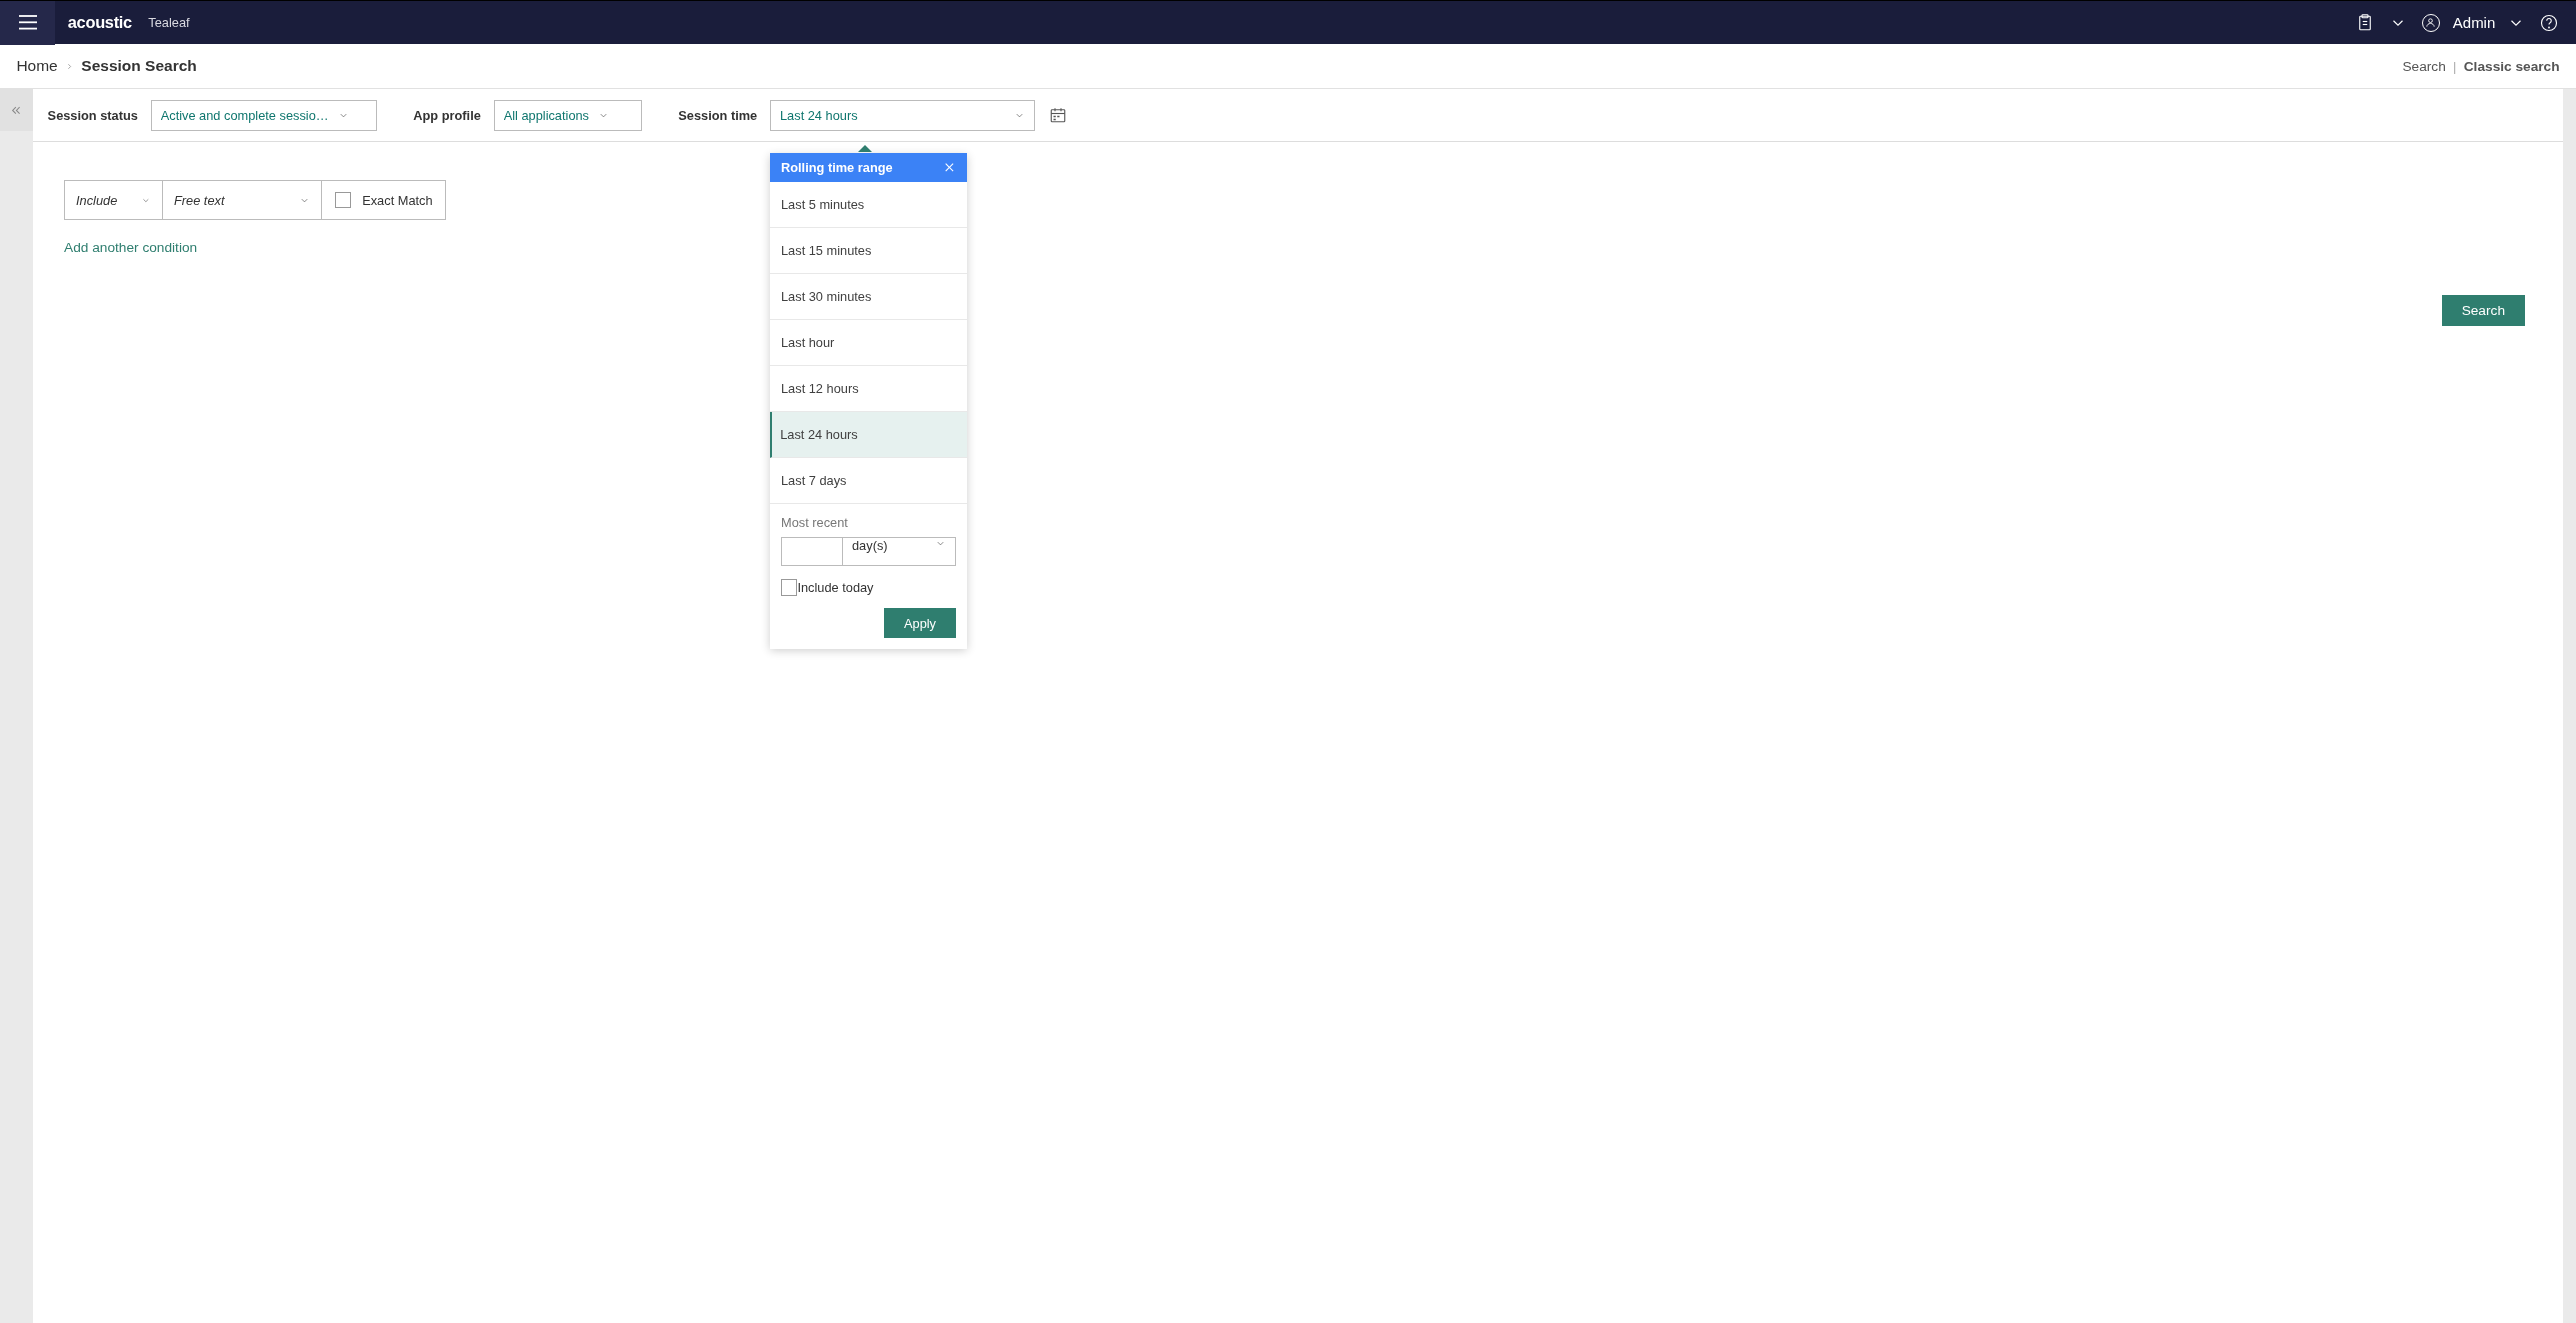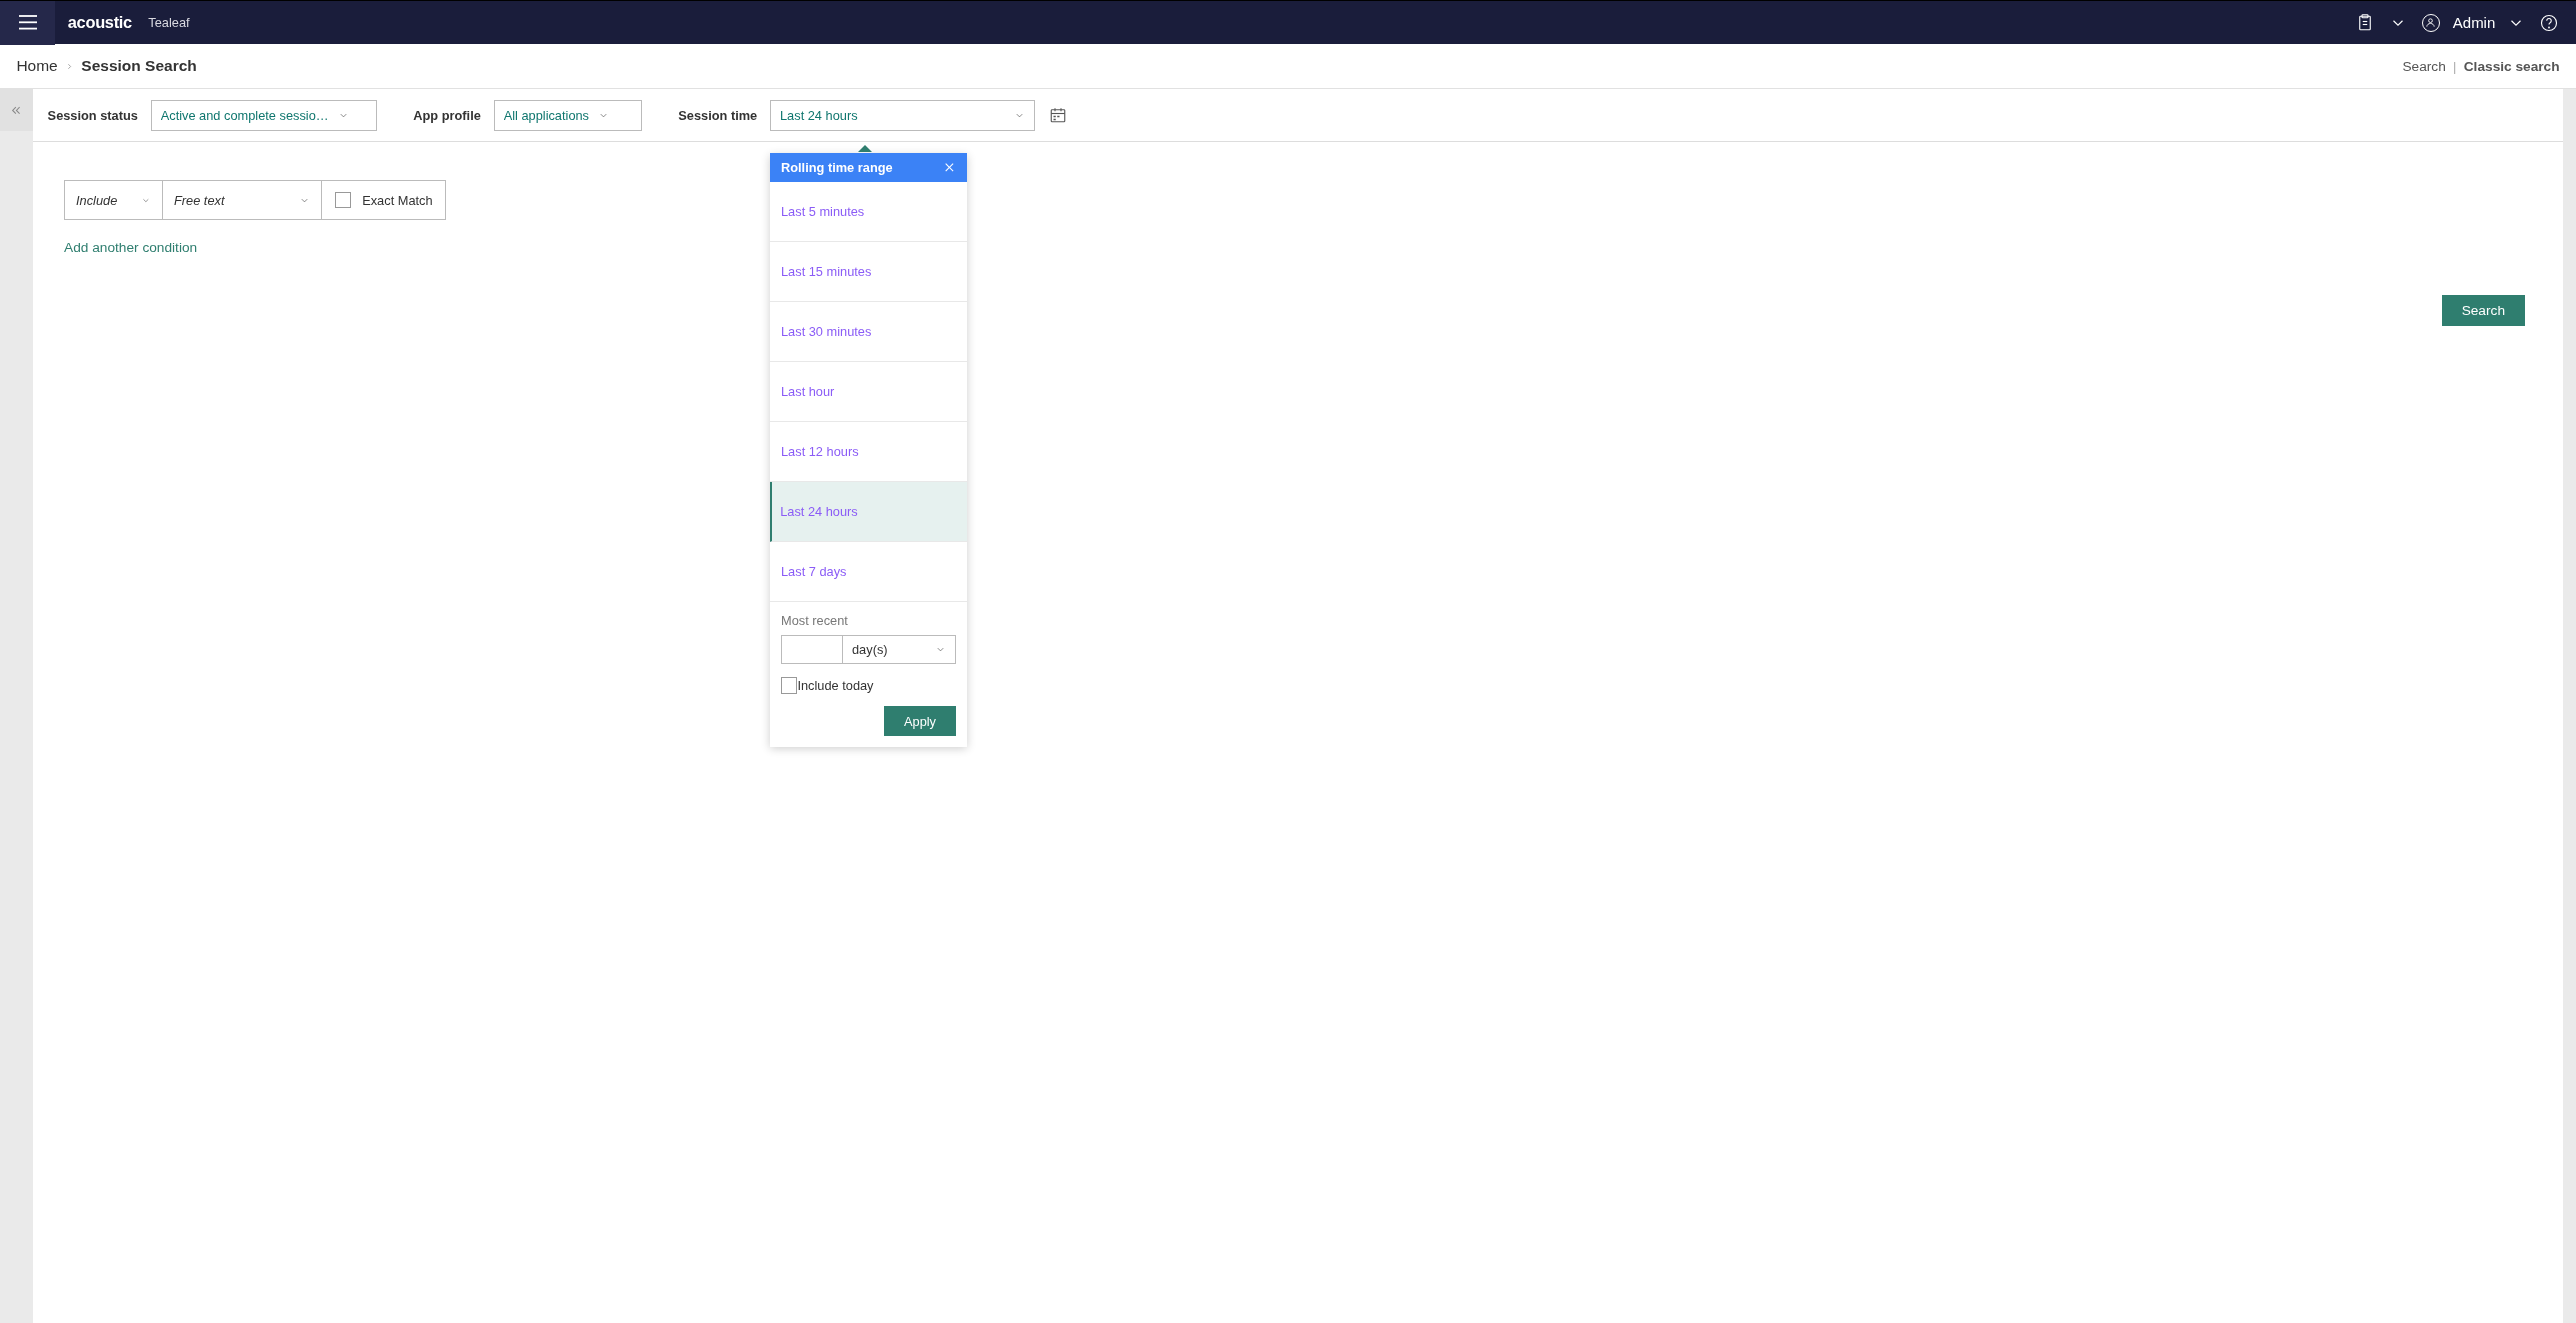--- a/index.html
+++ b/index.html
@@ -76,27 +76,27 @@
   .exact-wrap { border:0.9px solid #bbb; border-left:none; height:40px; display:flex; align-items:center; padding:0 12.8px; gap:11px; }
   .checkbox { width:16.4px; height:16.4px; border:0.9px solid #999; cursor:pointer; }
   .add-cond { color:#2f7e6f; font-size:13.7px; margin-top:20px; cursor:pointer; display:inline-block;text-align:right; }
   .search-btn { background:#2f7e6f; color:#fff; border:none; padding:8.2px 20px; font-size:13.7px; cursor:pointer; position:absolute; right:51px; top:206px; }
 
   
   .dropdown { position:absolute; top:53px; left:0; width:197px; background:#fff; box-shadow:0 1.8px 9px rgba(0,0,0,0.2); z-index:10; }
   .dropdown::before { content:''; position:absolute; top:-7.3px; left:88px; border:7.3px solid transparent; border-bottom-color:#2f7e6f; border-top:none; }
   .dd-header { background:#3b82f6; color:#fff; font-weight:700; padding:7.3px 11px; display:flex; align-items:center; justify-content:space-between; font-size:12.8px; }
   .dd-header svg { width:12.8px; height:12.8px; stroke:#fff; cursor:pointer; }
-  .dd-item { padding:22px 11px; border-bottom:0.9px solid #e8e8e8; cursor:pointer; font-size:12.8px; color:#8b5cf6; }
+  .dd-item { padding:15px 11px; border-bottom:0.9px solid #e8e8e8; cursor:pointer; font-size:12.8px; color:#404040; }
   .dd-item.selected { background:#e6f1ef; border-left:2.7px solid #2f7e6f; padding-left:8.2px; }
   .dd-footer { padding:11px; }
   .dd-footer-label { color:#777; font-size:12.8px; margin-bottom:7.3px; }
   .dd-footer-row { display:flex; gap:0; margin-bottom:12.8px; }
   .dd-num { width:62px; height:29px; border:0.9px solid #bbb; }
-  .dd-unit { flex:1; border:0.9px solid #bbb; border-left:none; height:29px; display:flex; align-items:center; padding:0 9px; justify-content:space-between; cursor:pointer; }
+  .dd-unit { flex:1; border:0.9px solid #bbb; border-left:none; height:29px; display:flex; align-items:flex-start; padding:0 9px; justify-content:space-between; cursor:pointer; }
   .dd-unit svg { width:11px; height:11px; stroke:#555; }
   .dd-include-row { display:flex; align-items:center; margin-bottom:12.8px; }
   .dd-apply { background:#2f7e6f; color:#fff; padding:7.3px 20px; border:none; cursor:pointer; float:right; font-size:12.8px; }
   .time-wrap { position:relative; }
 </style>
 </head>
 <body>
 
 <div class="topnav">
   <div class="hamburger">

